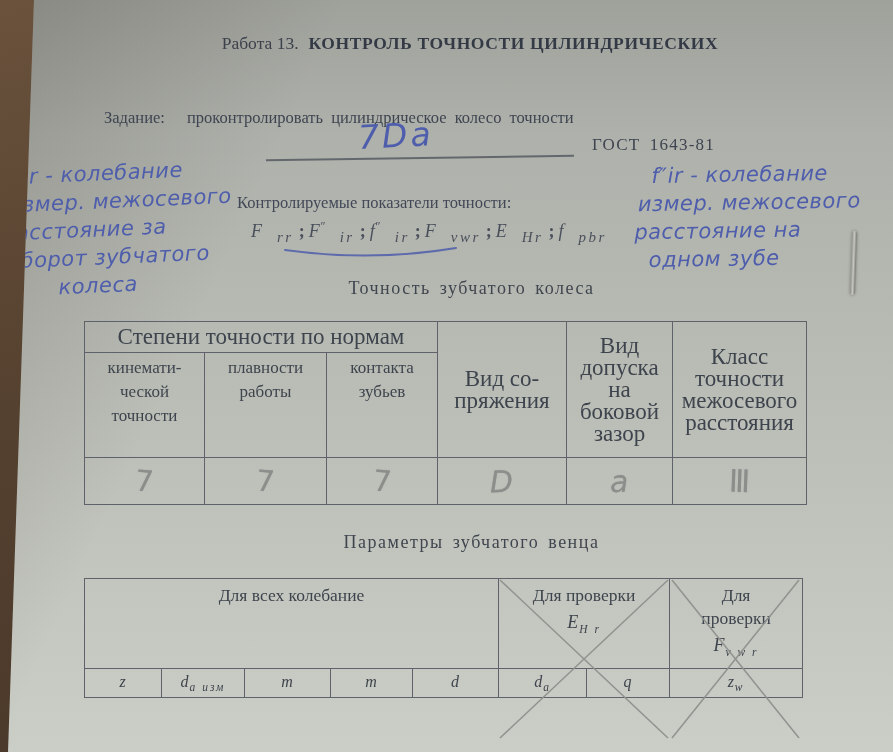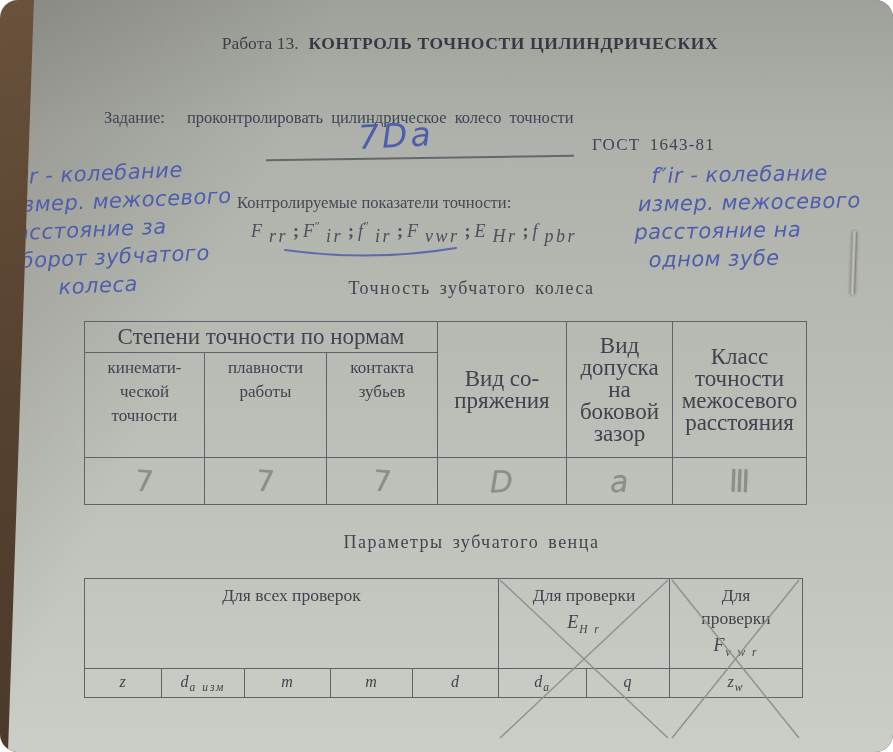--- a/index.html
+++ b/index.html
@@ -1,18 +1,18 @@
 <!DOCTYPE html>
 <html><head>
 <meta charset="utf-8">
 <style>
   html,body{margin:0;padding:0;}
   .scene{position:relative;width:893px;height:752px;overflow:hidden;
          background:linear-gradient(170deg,#6a523c 0%,#55412f 45%,#473629 100%);
-         font-family:"Liberation Serif", serif;border-radius:18px;}
+         font-family:"Liberation Serif", serif;}
   .paper{position:absolute;inset:0;
          clip-path:polygon(34px 0, 893px 0, 893px 752px, 8px 752px);
          background:linear-gradient(180deg,#a9aca6 0%,#b4b7b0 35%,#c2c5bd 75%,#cbcec6 100%);}
   .paper::before{content:"";position:absolute;inset:0;
          background:linear-gradient(115deg,rgba(40,36,28,.20),rgba(40,36,28,0) 28%),
                     linear-gradient(0deg,rgba(255,255,255,0) 82%,rgba(70,66,58,.10) 100%);}
   
   .title{position:absolute;top:33px;left:140px;width:660px;text-align:center;color:#343a45;}
   .title .t1{font-size:17.5px;}
   .title .work-label{font-weight:normal;margin-right:10px;color:#3c414c;}
@@ -22,21 +22,21 @@
   .task-row .task-label{margin-right:14px;}
   .task-underline{position:absolute;top:157px;left:266px;width:308px;height:2px;background:#4a4f58;
         transform:rotate(-0.8deg);opacity:.75;}
   .task-value{position:absolute;top:116px;left:358px;font-family:"DejaVu Sans",sans-serif;
         font-style:italic;font-size:33px;color:#4e5dac;letter-spacing:3px;transform:rotate(-3deg);}
   .gost{position:absolute;top:135px;left:592px;font-size:17px;color:#3e4450;letter-spacing:1.2px;word-spacing:4px;}
   .indicators-label{position:absolute;top:193px;left:237px;font-size:16.5px;color:#424856;}
   .formula{position:absolute;top:219px;left:251px;display:flex;color:#4a505c;font-style:italic;}
   .f-item{font-size:18px;margin-right:4px;white-space:nowrap;}
   .f-prime{font-size:12px;vertical-align:super;letter-spacing:0;}
-  .f-item sub{font-size:18px;letter-spacing:2.5px;margin-left:7px;}
+  .f-item sub{font-size:15px;letter-spacing:2.5px;margin-left:15px;}
   .f-sep{font-style:normal;font-weight:bold;margin-left:5px;}
   .f-item:last-child .f-sep{display:none;}
   .formula-underline{position:absolute;top:245px;left:283px;width:176px;height:15px;}
   
   .note{position:absolute;color:#4e5dac;font-family:"DejaVu Sans",sans-serif;font-style:italic;
         font-size:21px;line-height:28px;letter-spacing:.5px;}
   .note-left{top:158px;left:4px;width:255px;transform:rotate(-2.5deg);}
   .note-right{top:160px;left:638px;width:260px;transform:rotate(-1deg);}
   .staple{position:absolute;top:231px;left:851px;width:5px;height:64px;border-radius:3px;
         background:linear-gradient(90deg,#8e8f8a,#c6c7c1,#787973);transform:rotate(2deg);
@@ -174,21 +174,21 @@
             <col style="width:86px">
             <col style="width:82px">
           <col style="width:86px">
             <col style="width:88px">
             <col style="width:83px">
             <col style="width:133px">
         </colgroup>
         <tbody>
             <tr class="g">
           <td colspan="5">
-            <div>Для всех проверок</div>
+            <div>Для всех колебание</div>
           </td>
           <td colspan="2">
             <div>Для проверки</div>
             <div class="gsym"><span>E</span><sub>H r</sub></div>
           </td>
           <td>
             <div class="pre">Для
 проверки</div>
             <div class="gsym"><span>F</span><sub>v w r</sub></div>
           </td>

